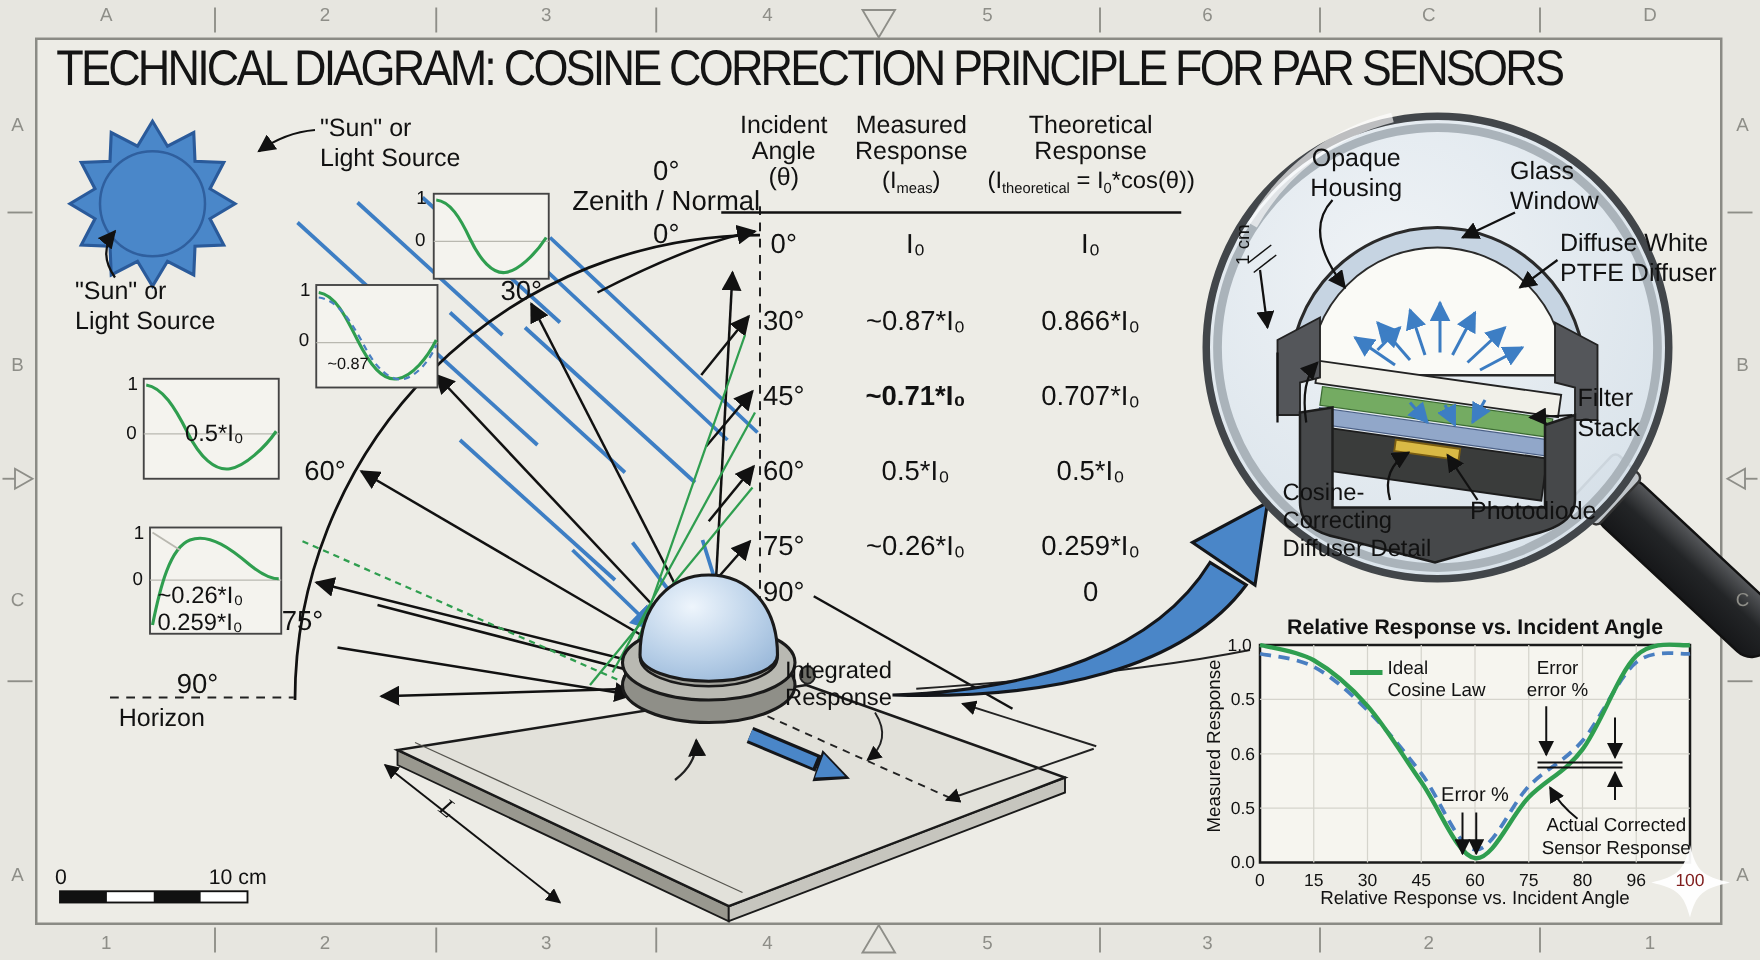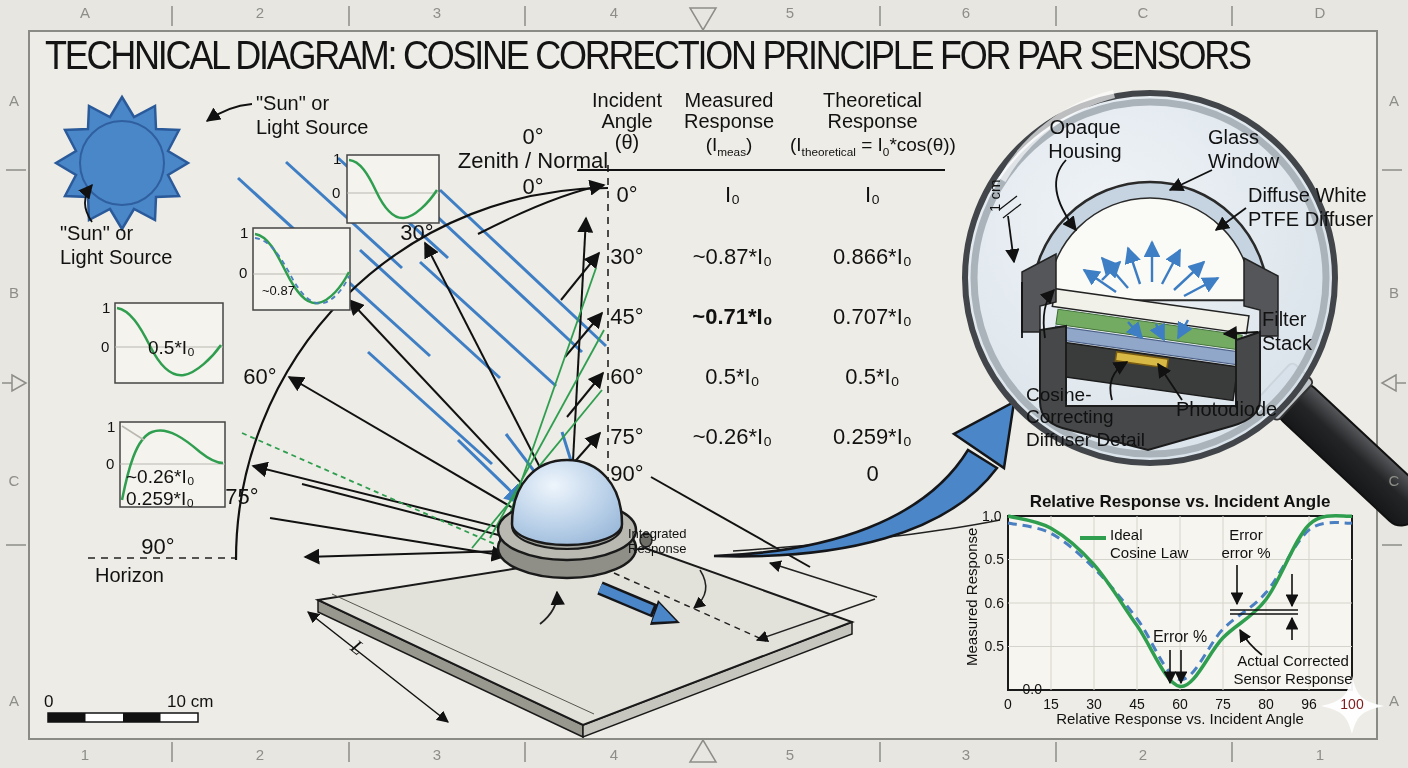--- a/index.html
+++ b/index.html
@@ -368,21 +368,21 @@
     <div class="lbl ctr" style="left:577px;top:424px;width:100px;font-size:22px;">75°</div>
     <div class="lbl ctr" style="left:665px;top:424px;width:135px;font-size:22px;">~0.26*I₀</div>
     <div class="lbl ctr" style="left:790px;top:424px;width:165px;font-size:22px;">0.259*I₀</div>
   </div>
   <div>
     <div class="lbl ctr" style="left:577px;top:461px;width:100px;font-size:22px;">90°</div>
     <div class="lbl ctr" style="left:665px;top:461px;width:135px;font-size:22px;"></div>
     <div class="lbl ctr" style="left:790px;top:461px;width:165px;font-size:22px;">0</div>
   </div>
 
-  <div class="lbl" style="left:628px;top:526px;font-size:13px;">Integrated
+  <div class="lbl" style="left:628px;top:526px;font-size:19px;">Integrated
 Response</div>
   <div class="lbl" style="left:352px;top:636px;font-size:20px;font-style:italic;font-family:'Liberation Serif','DejaVu Serif',serif;transform:rotate(38deg);">L</div>
 
   <div class="lbl ctr" style="left:1040px;top:116px;width:90px;font-size:20px;">Opaque
 Housing</div>
   <div class="lbl" style="left:1208px;top:126px;font-size:20px;">Glass
 Window</div>
   <div class="lbl" style="left:1248px;top:184px;font-size:20px;">Diffuse White
 PTFE Diffuser</div>
   <div class="lbl" style="left:1262px;top:308px;font-size:20px;">Filter
@@ -400,21 +400,21 @@
 error %</div>
   <div class="lbl ctr" style="left:1140px;top:628px;width:80px;font-size:16px;">Error %</div>
   <div class="lbl ctr" style="left:1233px;top:652px;width:120px;font-size:15px;">Actual Corrected
 Sensor Response</div>
   <div class="lbl" style="left:963px;top:666px;font-size:15px;transform:rotate(-90deg);transform-origin:0 0;white-space:nowrap;">Measured Response</div>
   <div class="lbl ctr" style="left:1008px;top:710px;width:344px;font-size:15px;">Relative Response vs. Incident Angle</div>
   <div class="lbl" style="left:982px;top:508px;width:22px;text-align:left;font-size:14px;">1.0</div>
   <div class="lbl" style="left:982px;top:551px;width:22px;text-align:right;font-size:14px;">0.5</div>
   <div class="lbl" style="left:982px;top:595px;width:22px;text-align:right;font-size:14px;">0.6</div>
   <div class="lbl" style="left:982px;top:638px;width:22px;text-align:right;font-size:14px;">0.5</div>
-  <div class="lbl" style="left:982px;top:681px;width:22px;text-align:right;font-size:14px;margin-left:38px;">0.0</div>
+  <div class="lbl" style="left:982px;top:681px;width:22px;text-align:right;font-size:14px;">0.0</div>
   <div class="lbl ctr" style="left:993px;top:696px;width:30px;font-size:14px;">0</div>
   <div class="lbl ctr" style="left:1036px;top:696px;width:30px;font-size:14px;">15</div>
   <div class="lbl ctr" style="left:1079px;top:696px;width:30px;font-size:14px;">30</div>
   <div class="lbl ctr" style="left:1122px;top:696px;width:30px;font-size:14px;">45</div>
   <div class="lbl ctr" style="left:1165px;top:696px;width:30px;font-size:14px;">60</div>
   <div class="lbl ctr" style="left:1208px;top:696px;width:30px;font-size:14px;">75</div>
   <div class="lbl ctr" style="left:1251px;top:696px;width:30px;font-size:14px;">80</div>
   <div class="lbl ctr" style="left:1294px;top:696px;width:30px;font-size:14px;">96</div>
   <div class="lbl ctr" style="left:1337px;top:696px;width:30px;font-size:14px;color:#7f1d1d;">100</div>
 

